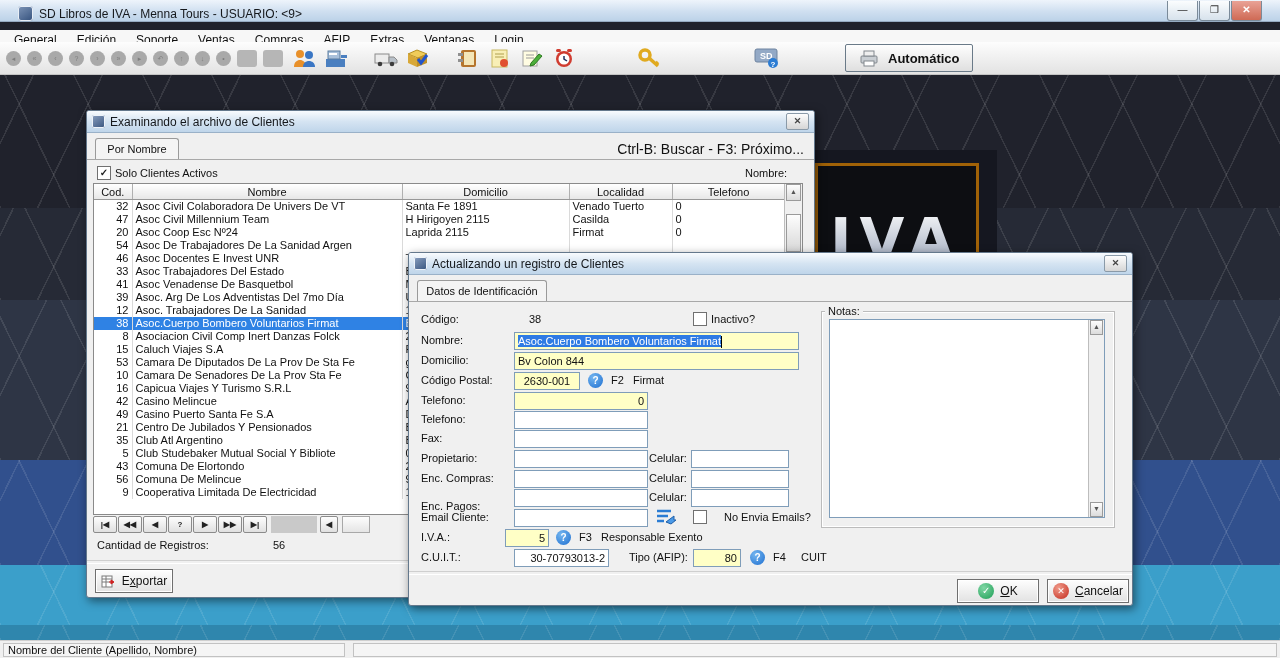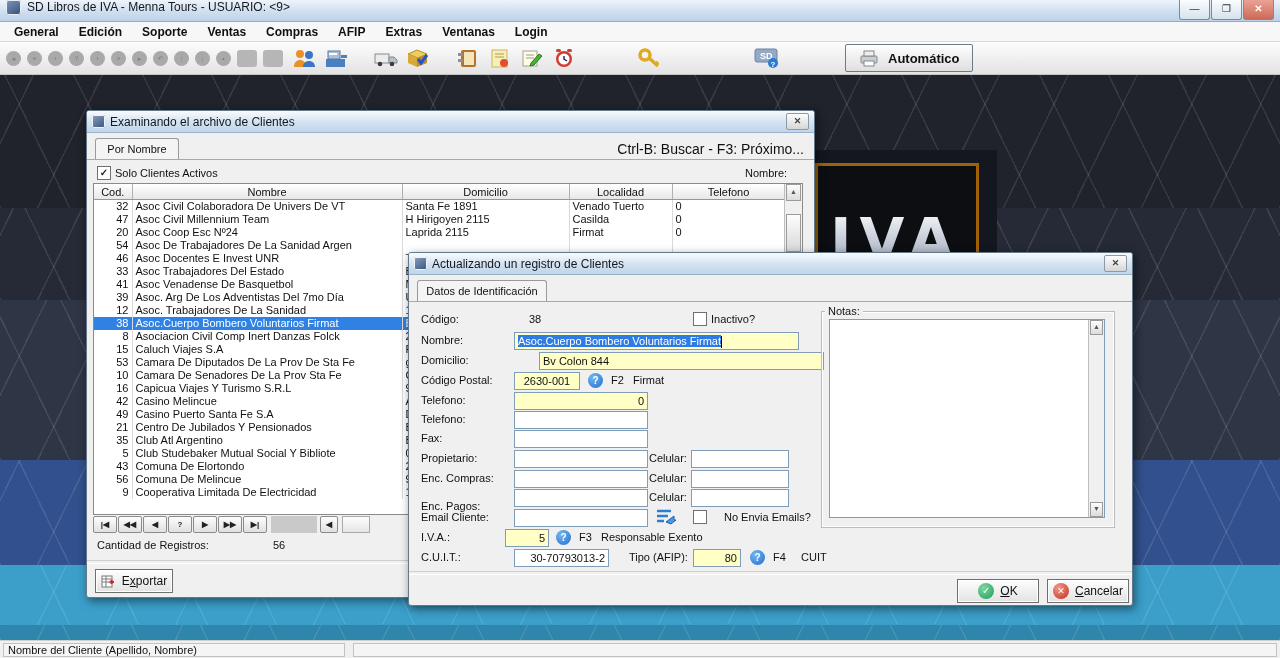--- a/index.html
+++ b/index.html
@@ -1,30 +1,30 @@
 <!DOCTYPE html>
 <html><head>
 <meta charset="utf-8">
 <style>
   html,body{margin:0;padding:0;}
   #screen{position:relative;width:1280px;height:658px;overflow:hidden;
     font-family:"Liberation Sans",sans-serif;font-size:11px;color:#111;background:#20222c;}
   
   .titlebar{position:absolute;left:0;top:0;width:1280px;height:22px;
     background:linear-gradient(#eef4fb,#cfdff0 55%,#bcd2e8);border-bottom:1px solid #96abc2;
-    display:flex;align-items:flex-start;gap:6px;padding:0 6px;box-sizing:border-box;}
+    display:flex;align-items:flex-end;gap:6px;padding:0 18px;box-sizing:border-box;}
   .app-icon{width:15px;height:15px;border-radius:3px;background:linear-gradient(145deg,#7f96b8,#33507c);
     box-shadow:inset 0 0 0 1px #e8eef6;}
   .titlebar .t{font-size:12px;color:#15181c;}
   .cap-btns{margin-left:auto;display:flex;}
   .cap-b{width:29px;height:19px;border:1px solid #7a8a99;border-top:none;background:linear-gradient(#fbfdfe,#d7e2ec);
     text-align:center;line-height:18px;font-size:10px;color:#333;border-radius:0 0 3px 3px;margin-left:1px;}
   .cap-close{background:linear-gradient(#e9a296,#cf6a55);color:#fff;font-weight:bold;}
-  .menubar{position:absolute;left:0;top:22px;width:1280px;height:20px;background:#f7f7f7;
-    border-bottom:1px solid #d9d9d9;display:flex;align-items:center;padding:0 4px;box-sizing:border-box;font-weight:bold;}
+  .menubar{position:absolute;left:0;top:30px;width:1280px;height:20px;background:#f7f7f7;
+    border-bottom:1px solid #d9d9d9;display:flex;align-items:center;padding:0 4px;box-sizing:border-box;}
   .menu-item{padding:2px 10px;font-size:12px;color:#101010;}
   .toolbar{position:absolute;left:0;top:42px;width:1280px;height:33px;
     background:linear-gradient(#fdfdfd,#e3e3e3);border-bottom:1px solid #c4c4c4;
     display:flex;align-items:center;padding:0 6px;box-sizing:border-box;}
   .nav-circle{display:inline-block;width:15px;height:15px;border-radius:50%;background:#a9a9a9;
     color:#7e7e7e;font-size:7px;text-align:center;line-height:15px;margin-right:6px;}
   .sq{display:inline-block;width:20px;height:17px;border-radius:3px;background:#b6b6b6;margin-right:6px;}
   .tb-icon{display:inline-flex;align-items:center;justify-content:center;width:30px;height:26px;margin-right:2px;}
   .tb-gap{width:18px;}
   .auto-btn{display:flex;align-items:center;gap:8px;border:1px solid #6a7a88;border-radius:2px;
@@ -502,21 +502,21 @@
 
     <span class="lbl" style="left:12px;top:60px;">Código:</span>
     <span class="lbl" style="left:120px;top:60px;">38</span>
     <span class="cb" style="position:absolute;left:284px;top:59px;"></span>
     <span class="lbl" style="left:302px;top:60px;">Inactivo?</span>
 
     <span class="lbl" style="left:12px;top:81px;">Nombre:</span>
     <div class="input yellow" style="left:105px;top:79px;width:285px;"><span class="sel-text">Asoc.Cuerpo Bombero Voluntarios Firmat</span><span class="caret"></span></div>
 
     <span class="lbl" style="left:12px;top:101px;">Domicilio:</span>
-    <div class="input yellow" style="left:105px;top:99px;width:285px;margin-left:25px;">Bv Colon 844</div>
+    <div class="input yellow" style="left:105px;top:99px;width:285px;">Bv Colon 844</div>
 
     <span class="lbl" style="left:12px;top:121px;">Código Postal:</span>
     <div class="input yellow ta-c" style="left:105px;top:119px;width:66px;">2630-001</div>
     <span class="help" style="left:179px;top:120px;">?</span>
     <span class="fkey" style="left:202px;top:121px;">F2</span>
     <span class="fkey" style="left:224px;top:121px;">Firmat</span>
 
     <span class="lbl" style="left:12px;top:141px;">Telefono:</span>
     <div class="input yellow ta-r" style="left:105px;top:139px;width:134px;">0</div>
 

